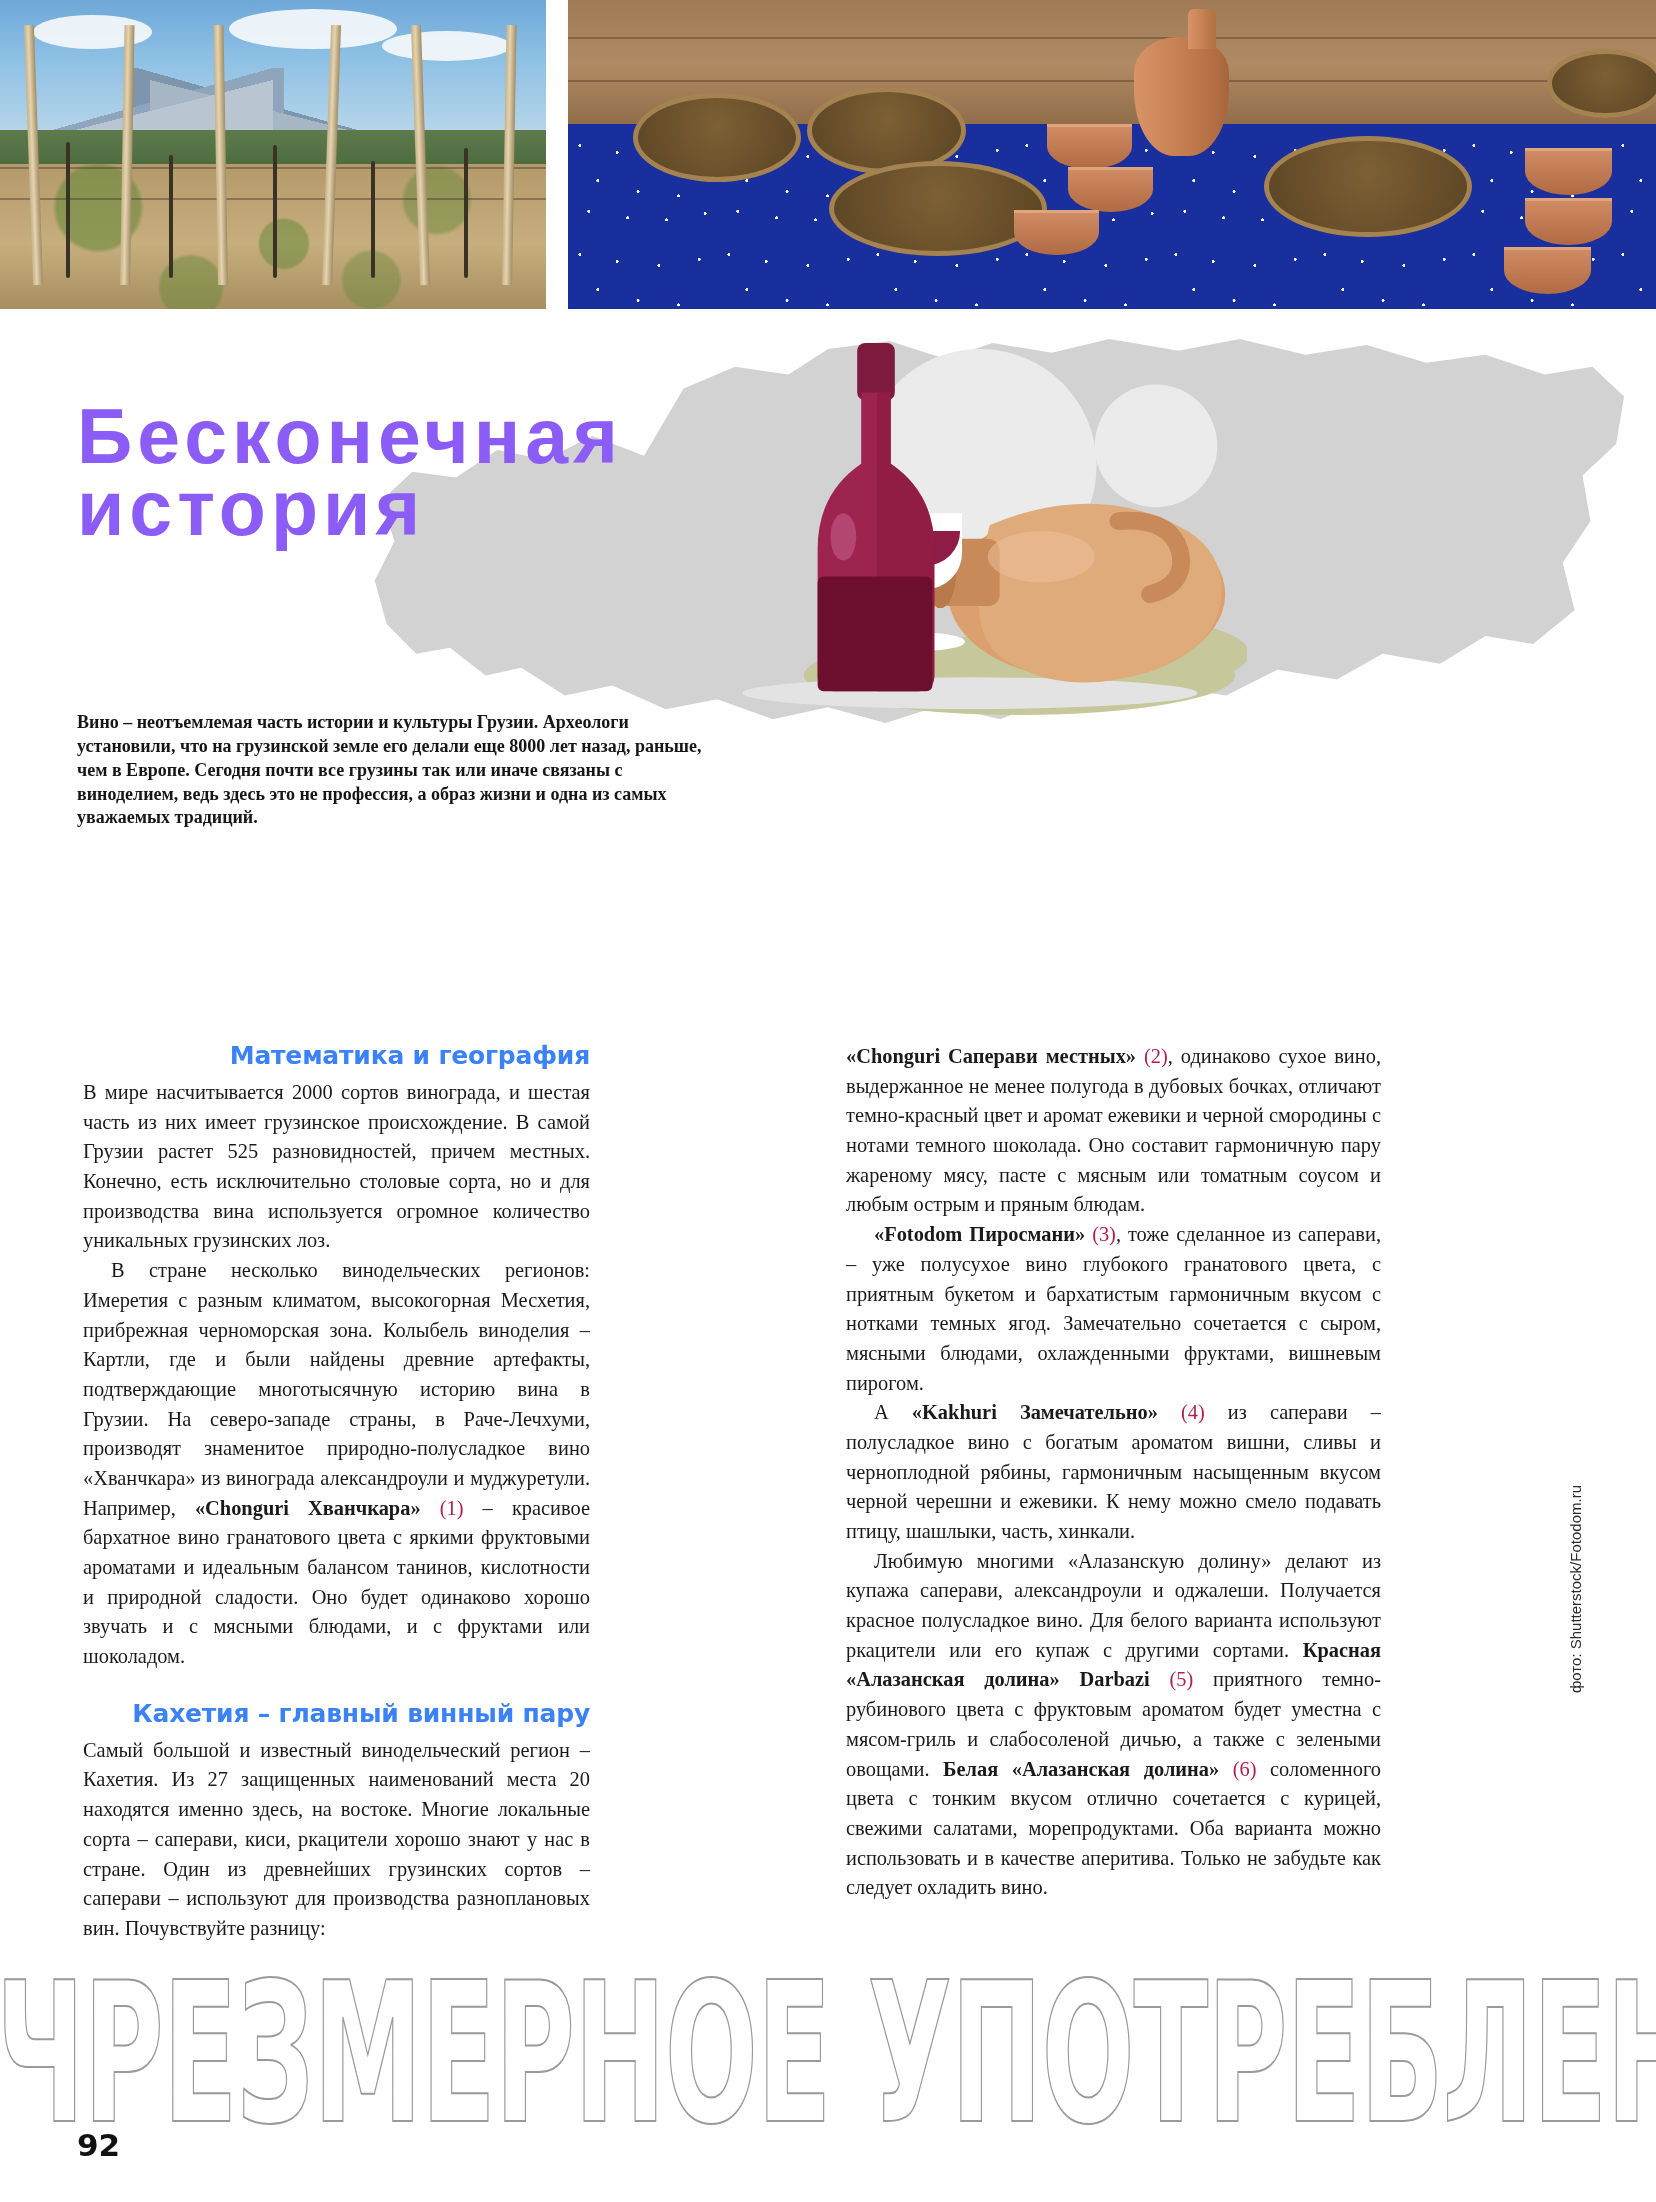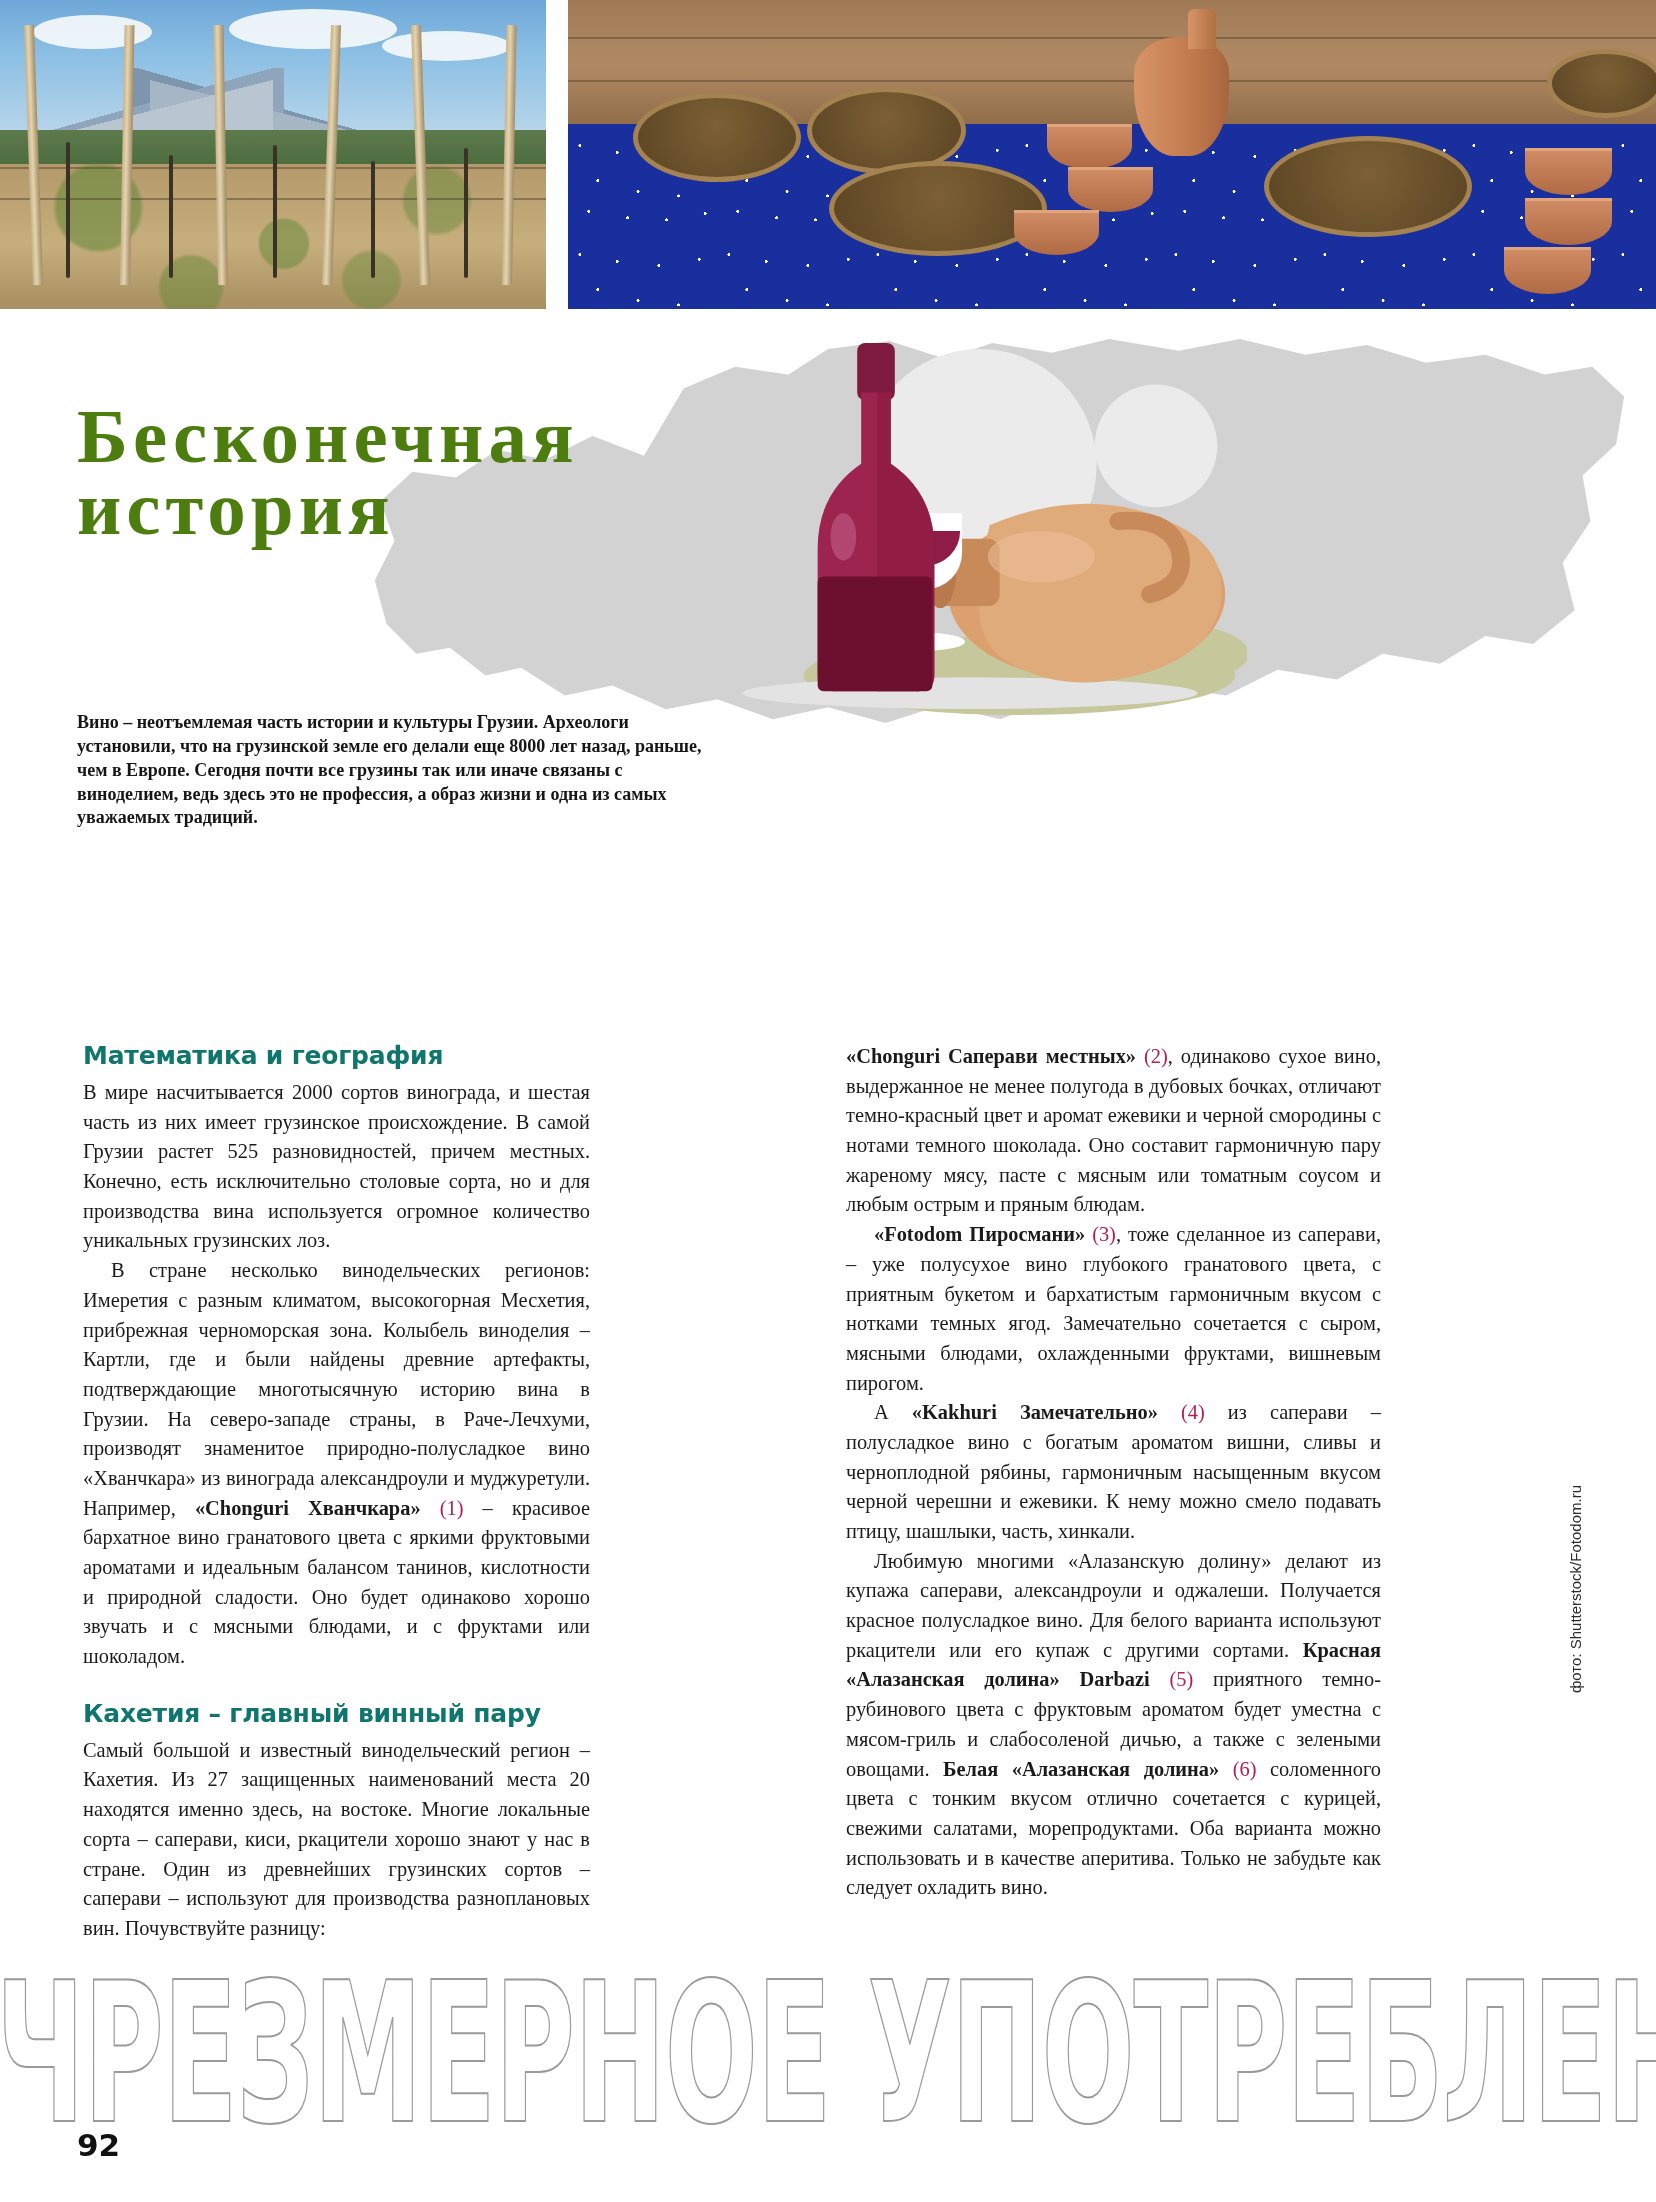--- a/index.html
+++ b/index.html
@@ -134,22 +134,22 @@
     left: 347px; top: 327px;
     width: 1287px; height: 416px;
     pointer-events: none;
   }
 
   
   .headline {
     position: absolute;
     left: 77px; top: 348px;
     width: 752px;
-    color: #4d7c0f;
-    font-family: Liberation Serif, serif;
+    color: #8b5cf6;
+    font-family: Liberation Sans, sans-serif;
     font-weight: 700;
     font-size: 77px;
     line-height: .94;
     letter-spacing: 5px;
     white-space: pre-line;
     z-index: 4;
   }
 
   
   .lead {
@@ -185,23 +185,23 @@
   }
   .col-left  { left: 83px; }
   .col-right { left: 846px; width: 535px; }
 
   .subhead {
     font-family: "DejaVu Sans", sans-serif;
     font-weight: 700;
     font-size: 25px;
     line-height: 1.12;
     letter-spacing: -0.2px;
-    color: #0f766e;
+    color: #3b82f6;
     margin: 0 0 8px 0;
-    text-align: left;
+    text-align: right;
   }
   .subhead.second { margin-top: 28px; }
 
   .col p {
     margin: 0;
     text-indent: 0;
   }
   .col p + p { text-indent: 28px; }
 
   b, .wine-name { font-weight: 700; }

